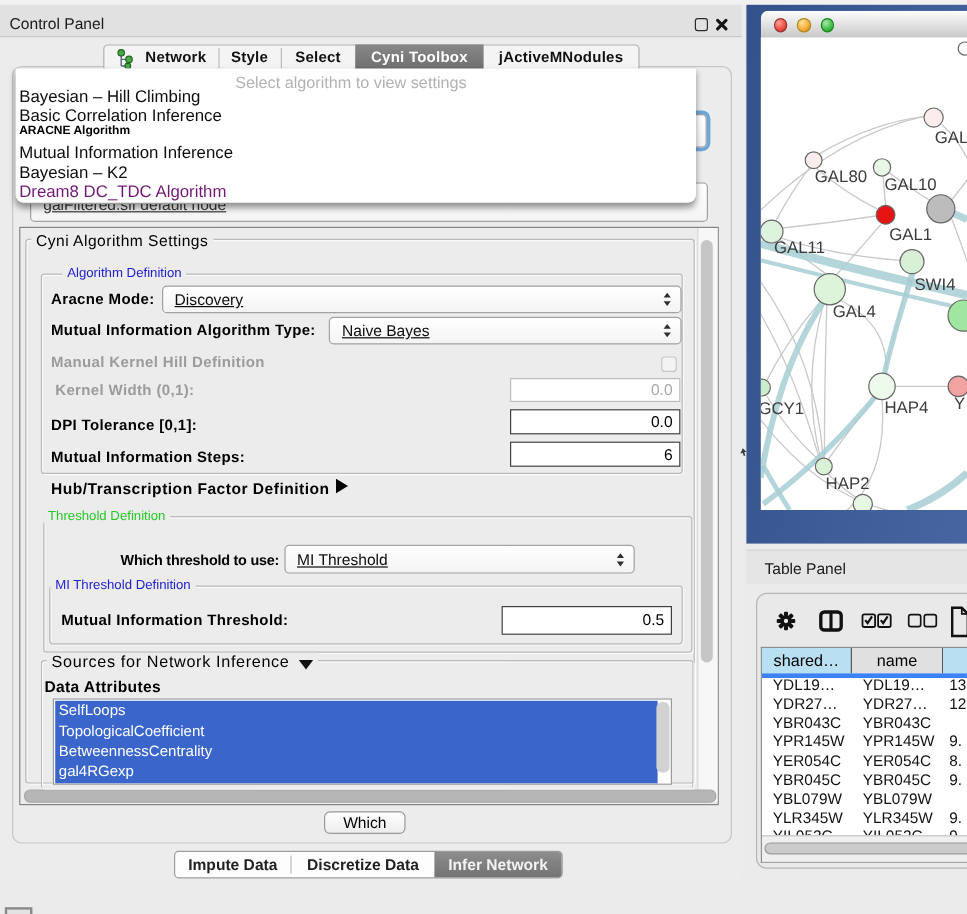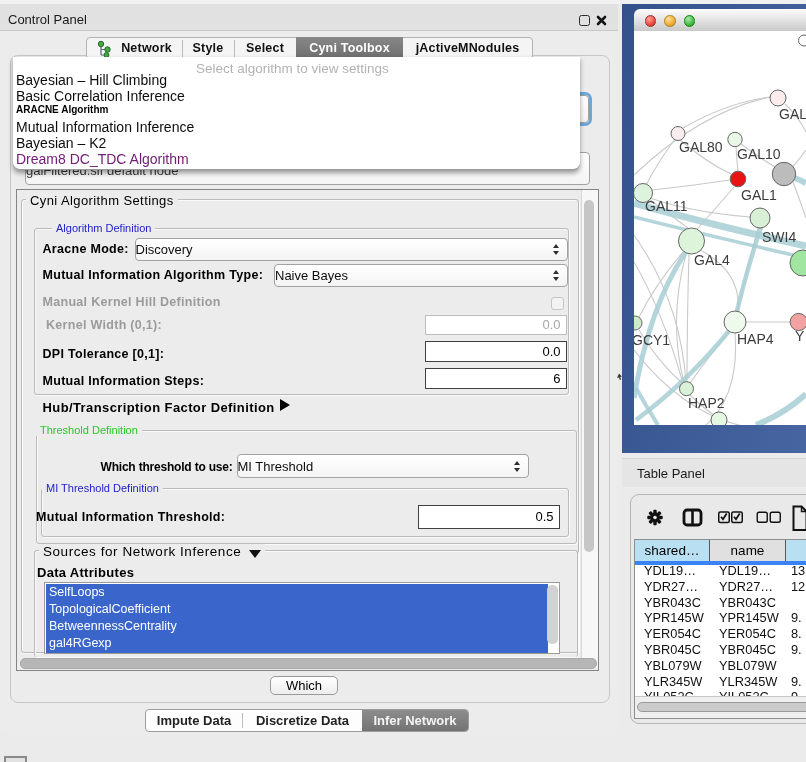--- a/index.html
+++ b/index.html
@@ -1,19 +1,19 @@
 <!DOCTYPE html>
 <html><head>
 <meta charset="utf-8">
 <style>
   html,body{margin:0;padding:0;}
   body{width:806px;height:762px;background:#ebebeb;font-family:"Liberation Sans",sans-serif;position:relative;overflow:hidden;}
   .abs{position:absolute;}
   .combo{position:absolute;background:linear-gradient(#ffffff,#f4f4f4);border:1px solid #a2a2a2;border-radius:4px;}
-  .combo .cv{position:absolute;left:0;top:3px;font-size:13px;color:#0d0d0d;white-space:nowrap;}
+  .combo .cv{position:absolute;left:10px;top:3px;font-size:13px;color:#0d0d0d;white-space:nowrap;text-decoration:underline;}
   .arrows{position:absolute;right:6px;top:50%;margin-top:-5.5px;width:8px;height:11px;}
   .arrows:before{content:"";position:absolute;left:0px;top:0px;border:3.5px solid transparent;border-top:none;border-bottom:4.5px solid #2e2e2e;}
   .arrows:after{content:"";position:absolute;left:0px;bottom:0px;border:3.5px solid transparent;border-bottom:none;border-top:4.5px solid #2e2e2e;}
   .groupbox{position:absolute;border:1px solid #bababa;border-radius:3px;box-shadow:1px 1px 0 #fafafa, inset 1px 1px 0 #fafafa;}
   .gtitle{position:absolute;background:#ececec;padding:0 4px;font-size:11px;white-space:nowrap;}
   .lbl{position:absolute;font-size:12.5px;font-weight:bold;color:#000;white-space:nowrap;letter-spacing:0.3px;}
   .lblg{color:#9b9b9b;}
   .tfield{position:absolute;background:#fff;border:1px solid #404040;font-size:13px;text-align:right;padding-right:5px;color:#000;}
   .tfieldd{border:1px solid #bdbdbd;color:#a8a8a8;}
   .seg{position:absolute;top:0;height:21px;line-height:21px;font-size:12.5px;font-weight:bold;color:#111;text-align:center;letter-spacing:0.2px;}
@@ -103,21 +103,21 @@
 </div>
 <div class="lbl" style="left:100.5px;top:460px;font-size:12px;letter-spacing:-0.2px;">Which threshold to use:</div>
 <div class="combo" style="left:236.5px;top:454px;width:290px;height:22px;">
     <span class="cv" style="top:3.5px;">MI Threshold</span>
     <span class="arrows"></span>
   </div>
 
 <div class="groupbox" style="left:41px;top:488px;width:526px;height:47px;">
   <div class="gtitle" style="left:0px;top:-7px;color:#2222cc;">MI Threshold Definition</div>
 </div>
-<div class="lbl" style="left:36px;top:510px;">Mutual Information Threshold:</div>
+<div class="lbl" style="left:51px;top:510px;">Mutual Information Threshold:</div>
 <div class="tfield" style="left:417.5px;top:505px;width:135px;height:22px;line-height:22px;">0.5</div>
 
 <div class="groupbox" style="left:34px;top:550px;width:542px;height:106px;border-bottom:none;">
   <div class="gtitle" style="left:4px;top:-7px;font-size:13.5px;letter-spacing:0.55px;color:#000;">Sources for Network Inference <span style="display:inline-block;width:0;height:0;border:6.5px solid transparent;border-bottom:none;border-top:8px solid #111;vertical-align:-2px;margin-left:3px;"></span></div>
 </div>
 <div class="lbl" style="left:37px;top:564.5px;font-size:13px;">Data Attributes</div>
 
 <div class="abs" style="left:44px;top:582px;width:514px;height:70px;background:#fff;border:1px solid #9a9a9a;overflow:hidden;">
   <div style="position:absolute;left:1px;top:1px;width:499px;height:69px;background:#3a66cc;color:#fff;font-size:12.5px;padding:0 0 0 3px;line-height:17px;">SelfLoops<br>TopologicalCoefficient<br>BetweennessCentrality<br>gal4RGexp</div>
   <div style="position:absolute;left:502px;top:2px;width:11px;height:59px;background:#d2d2d2;border-radius:5px;"></div>

